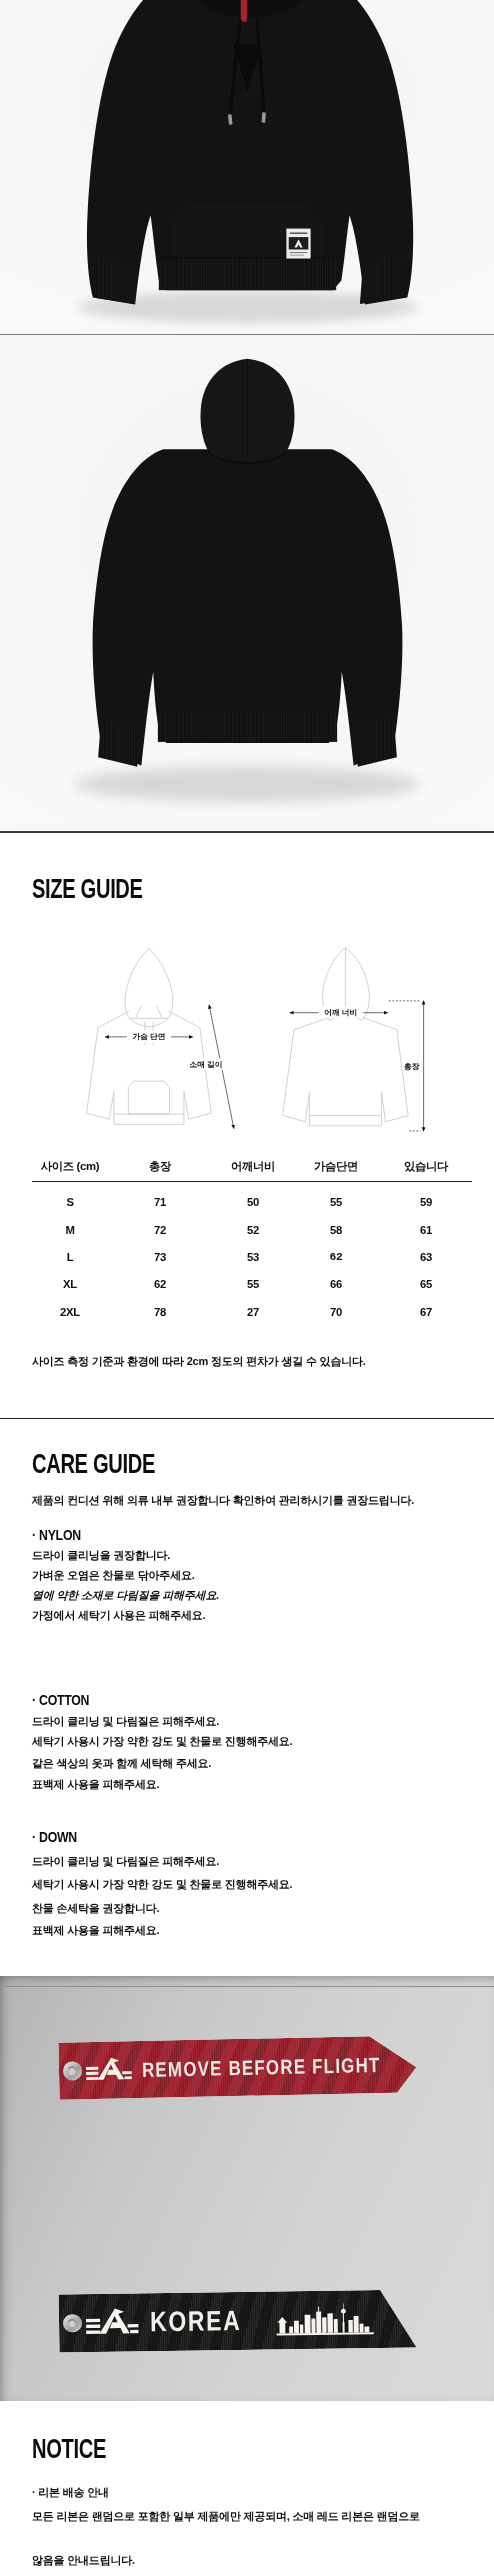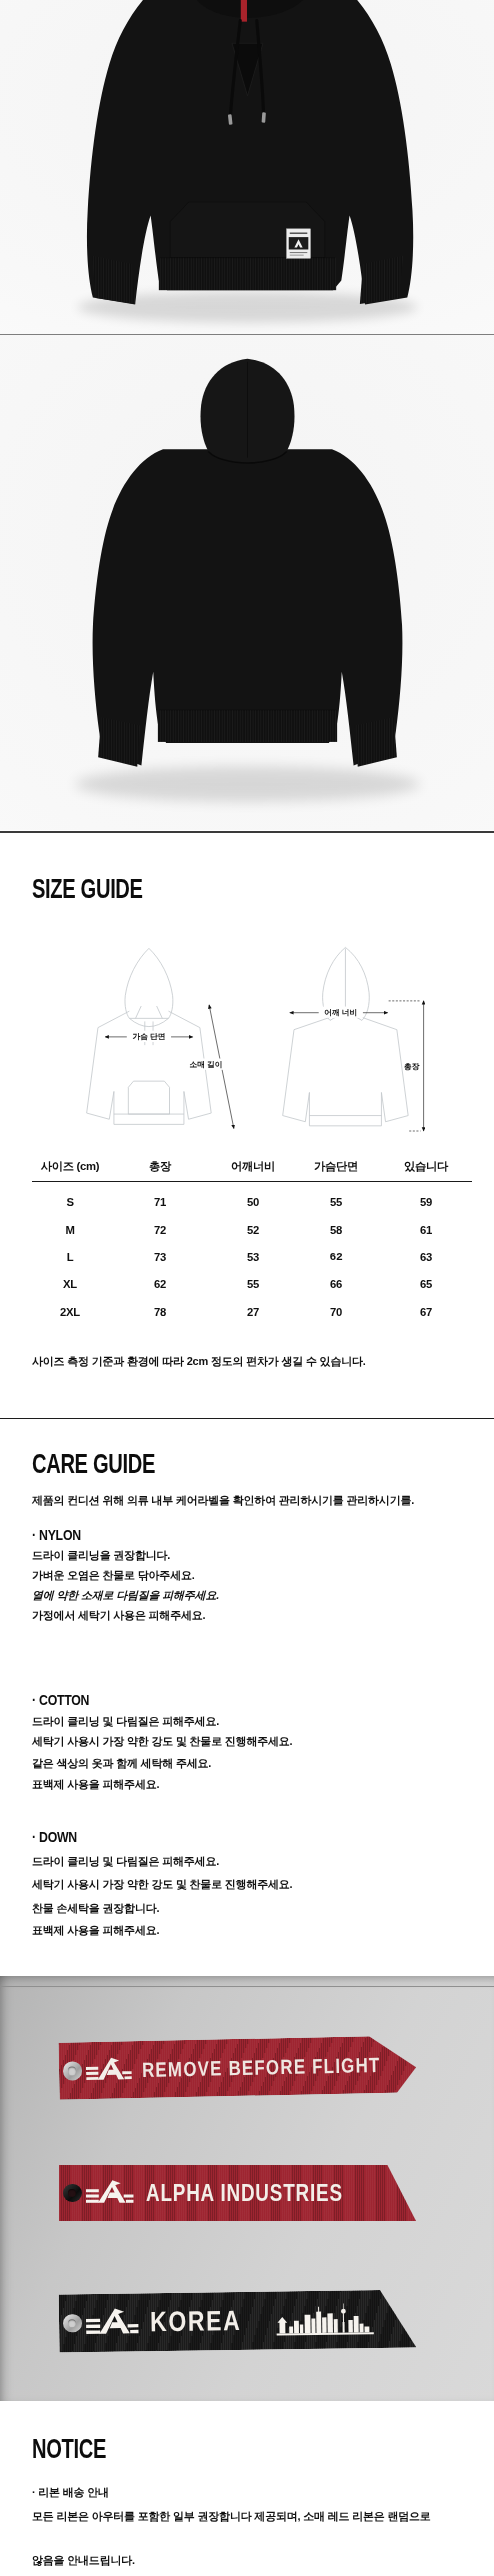--- a/index.html
+++ b/index.html
@@ -204,21 +204,21 @@
     <span class="cell" style="left:116px;top:1306px;">78</span>
     <span class="cell" style="left:209px;top:1306px;">27</span>
     <span class="cell" style="left:292px;top:1306px;">70</span>
     <span class="cell" style="left:382px;top:1306px;">67</span>
   </div>
   <div class="t" style="top:1355px;">사이즈 측정 기준과 환경에 따라 2cm 정도의 편차가 생길 수 있습니다.</div>
 
   <div class="divider div-3"></div>
 
   <div class="h1" style="top:1449px;">CARE GUIDE</div>
-  <div class="t" style="top:1494px;">제품의 컨디션 위해 의류 내부 케어라벨을 확인하여 관리하시기를 관리하시기를.</div>
+  <div class="t" style="top:1494px;">제품의 컨디션 위해 의류 내부 권장합니다 확인하여 관리하시기를 권장드립니다.</div>
 
   <div class="h2" style="top:1526px;">· NYLON</div>
   <div class="t" style="top:1549px;">드라이 클리닝을 권장합니다.</div>
   <div class="t" style="top:1569px;">가벼운 오염은 찬물로 닦아주세요.</div>
   <div class="t" style="top:1589px;font-style:italic;">열에 약한 소재로 다림질을 피해주세요.</div>
   <div class="t" style="top:1609px;">가정에서 세탁기 사용은 피해주세요.</div>
 
   <div class="h2" style="top:1691px;">· COTTON</div>
   <div class="t" style="top:1715px;">드라이 클리닝 및 다림질은 피해주세요.</div>
   <div class="t" style="top:1735px;">세탁기 사용시 가장 약한 강도 및 찬물로 진행해주세요.</div>
@@ -244,35 +244,20 @@
           <rect x="0" y="54" width="34" height="8"></rect>
         <path d="M70 2 L105 62 L89 62 L83 49 L57 49 L63 35 L76 35 L69 20 L48 62 L32 62 Z"></path>
         <path d="M70 2 L70 18 L92 10 Z"></path>
         <rect x="100" y="40" width="26" height="8"></rect>
           <rect x="106" y="54" width="20" height="8"></rect>
       </g>
     </svg>
     <span class="tag-text txt1">REMOVE BEFORE FLIGHT</span>
   </div>
 
-  <div class="tag tag-red tag2">
-    <span class="grommet dark"></span>
-    <svg class="tag-logo" width="49" height="28" viewBox="0 0 130 72">
-      <g fill="#f6f3ee">
-        <rect x="0" y="26" width="34" height="8"></rect>
-          <rect x="0" y="40" width="34" height="8"></rect>
-          <rect x="0" y="54" width="34" height="8"></rect>
-        <path d="M70 2 L105 62 L89 62 L83 49 L57 49 L63 35 L76 35 L69 20 L48 62 L32 62 Z"></path>
-        <path d="M70 2 L70 18 L92 10 Z"></path>
-        <rect x="100" y="40" width="26" height="8"></rect>
-          <rect x="106" y="54" width="20" height="8"></rect>
-      </g>
-    </svg>
-    <span class="tag-text txt2">ALPHA INDUSTRIES</span>
-  </div>
 
   <div class="tag tag-black tag3">
     <span class="grommet"></span>
     <svg class="tag-logo" width="54" height="30" viewBox="0 0 130 72">
       <g fill="#f6f3ee">
         <rect x="0" y="26" width="34" height="8"></rect>
           <rect x="0" y="40" width="34" height="8"></rect>
           <rect x="0" y="54" width="34" height="8"></rect>
         <path d="M70 2 L105 62 L89 62 L83 49 L57 49 L63 35 L76 35 L69 20 L48 62 L32 62 Z"></path>
         <path d="M70 2 L70 18 L92 10 Z"></path>
@@ -302,17 +287,17 @@
         <rect x="150" y="36" width="9" height="26"></rect>
           <rect x="161" y="28" width="10" height="34"></rect>
         <rect x="173" y="44" width="8" height="18"></rect>
           <rect x="183" y="50" width="10" height="12"></rect>
       </g>
     </svg>
   </div>
 
   <div class="h1" style="top:2434px;">NOTICE</div>
   <div class="t" style="top:2486px;">· 리본 배송 안내</div>
-  <div class="t" style="top:2510px;">모든 리본은 아우터를 포함한 일부 권장합니다 제공되며, 소매 레드 리본은 랜덤으로</div>
+  <div class="t" style="top:2510px;">모든 리본은 랜덤으로 포함한 일부 제품에만 제공되며, 소매 레드 리본은 랜덤으로</div>
   <div class="t" style="top:2554px;text-align:center;">않음을 안내드립니다.</div>
 
 </div>
 
 
 </body></html>

